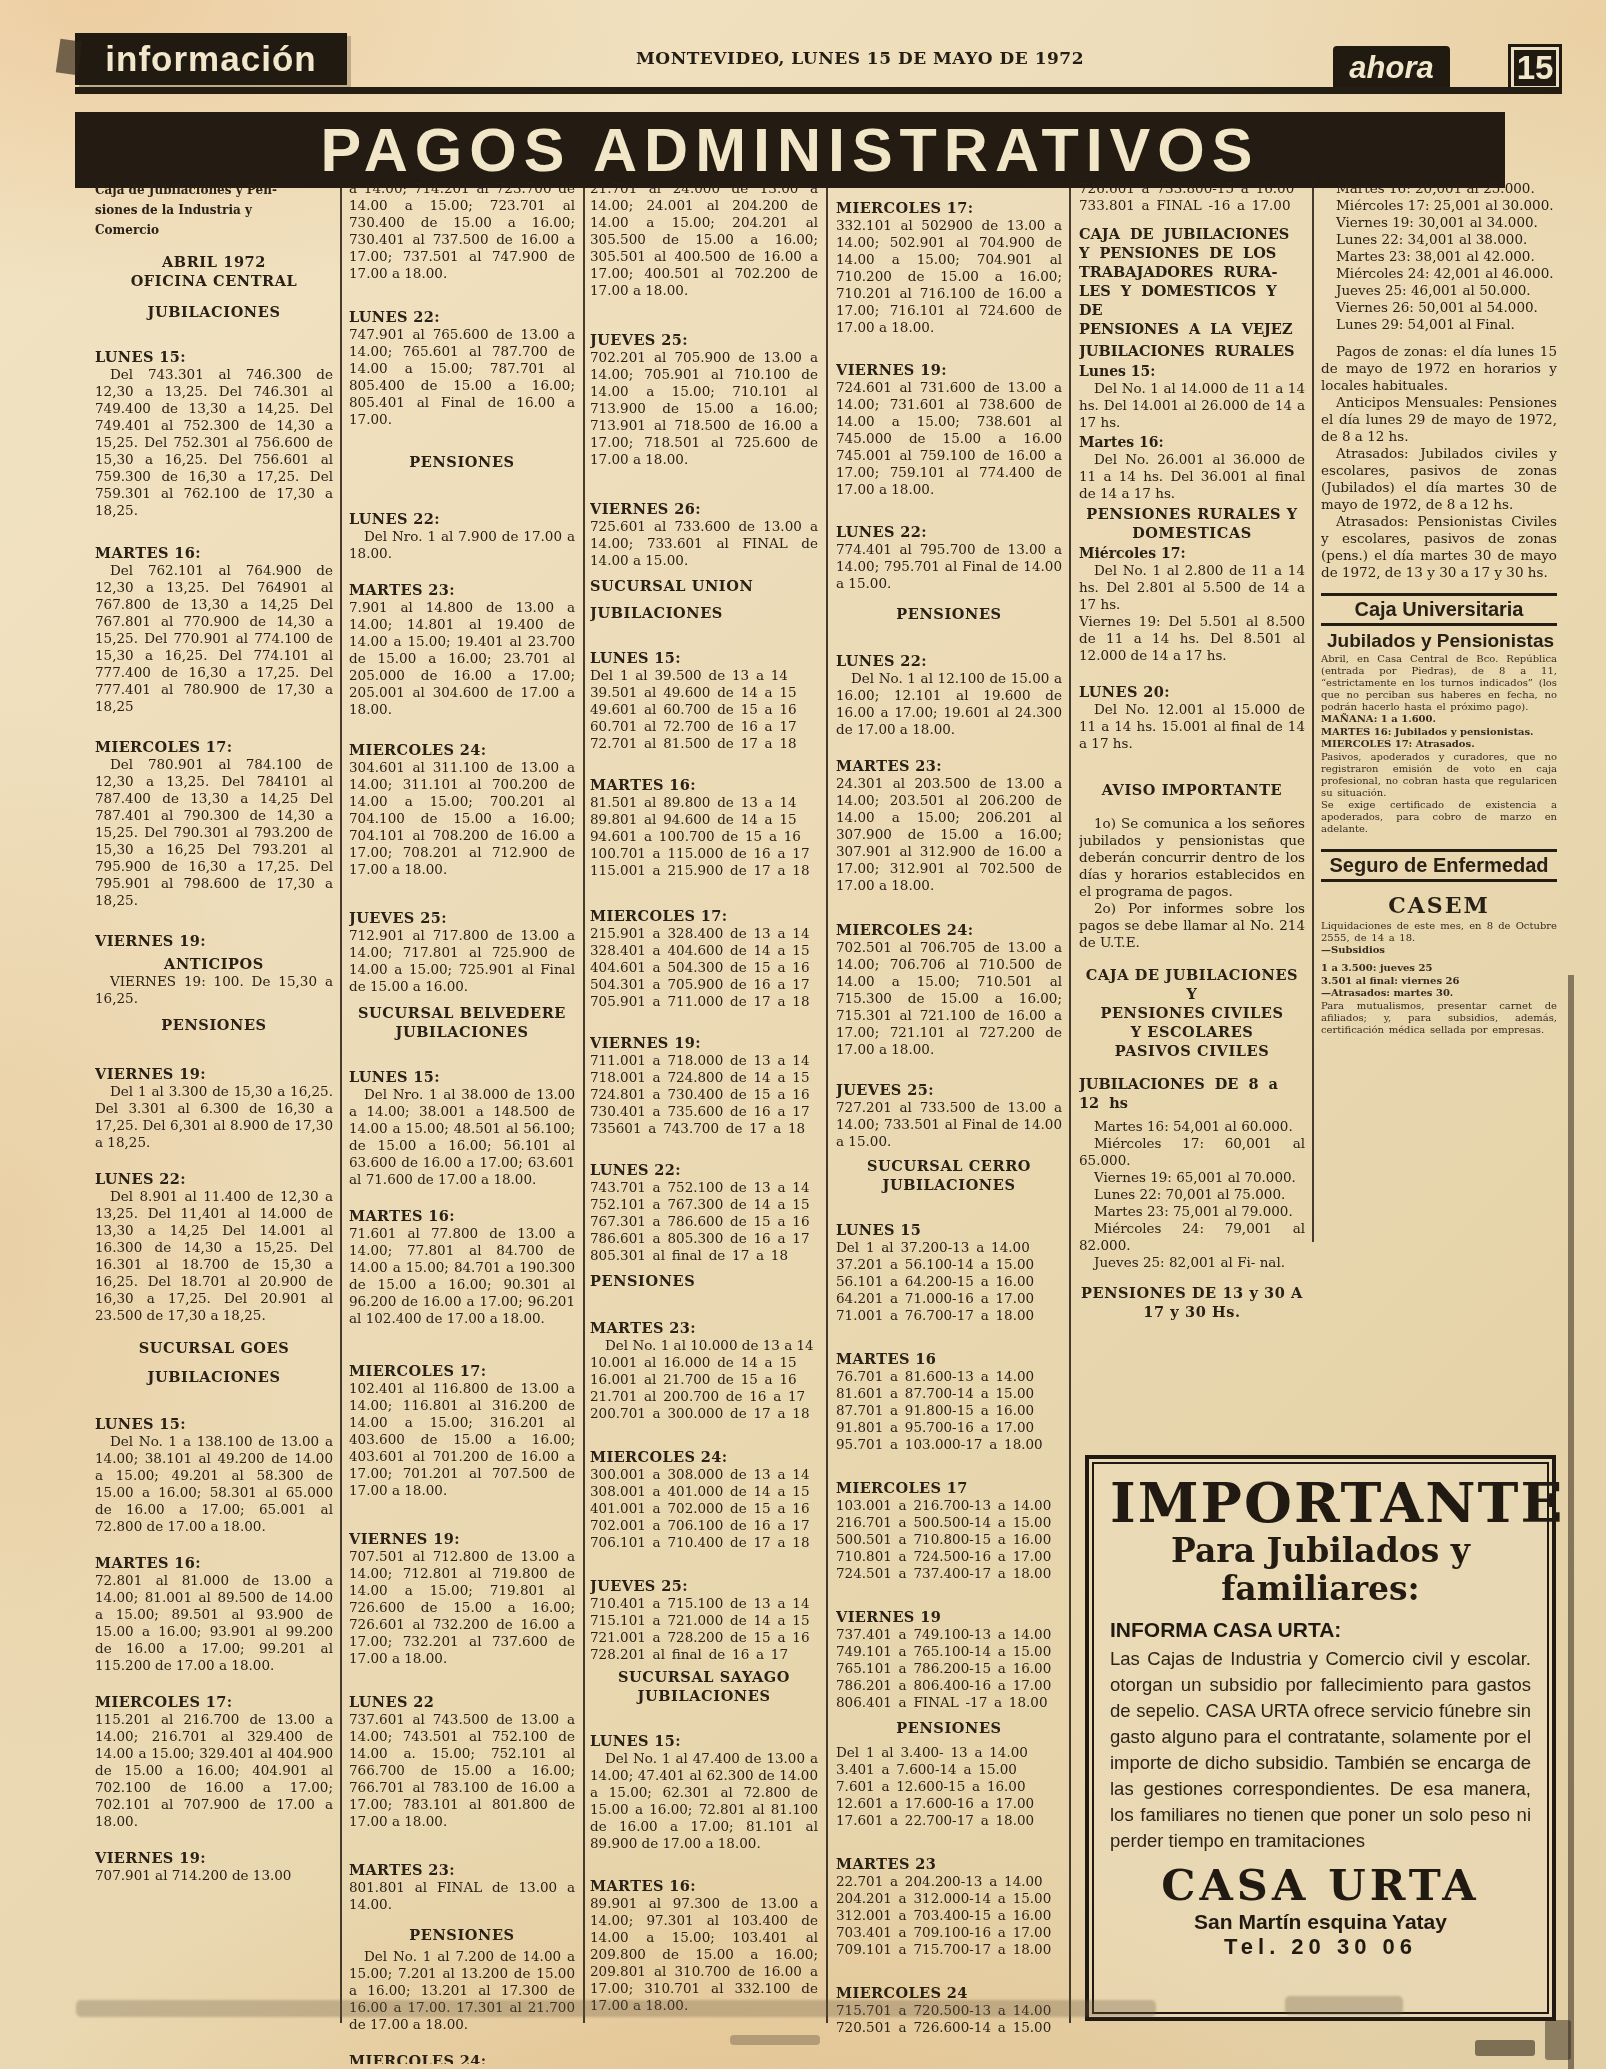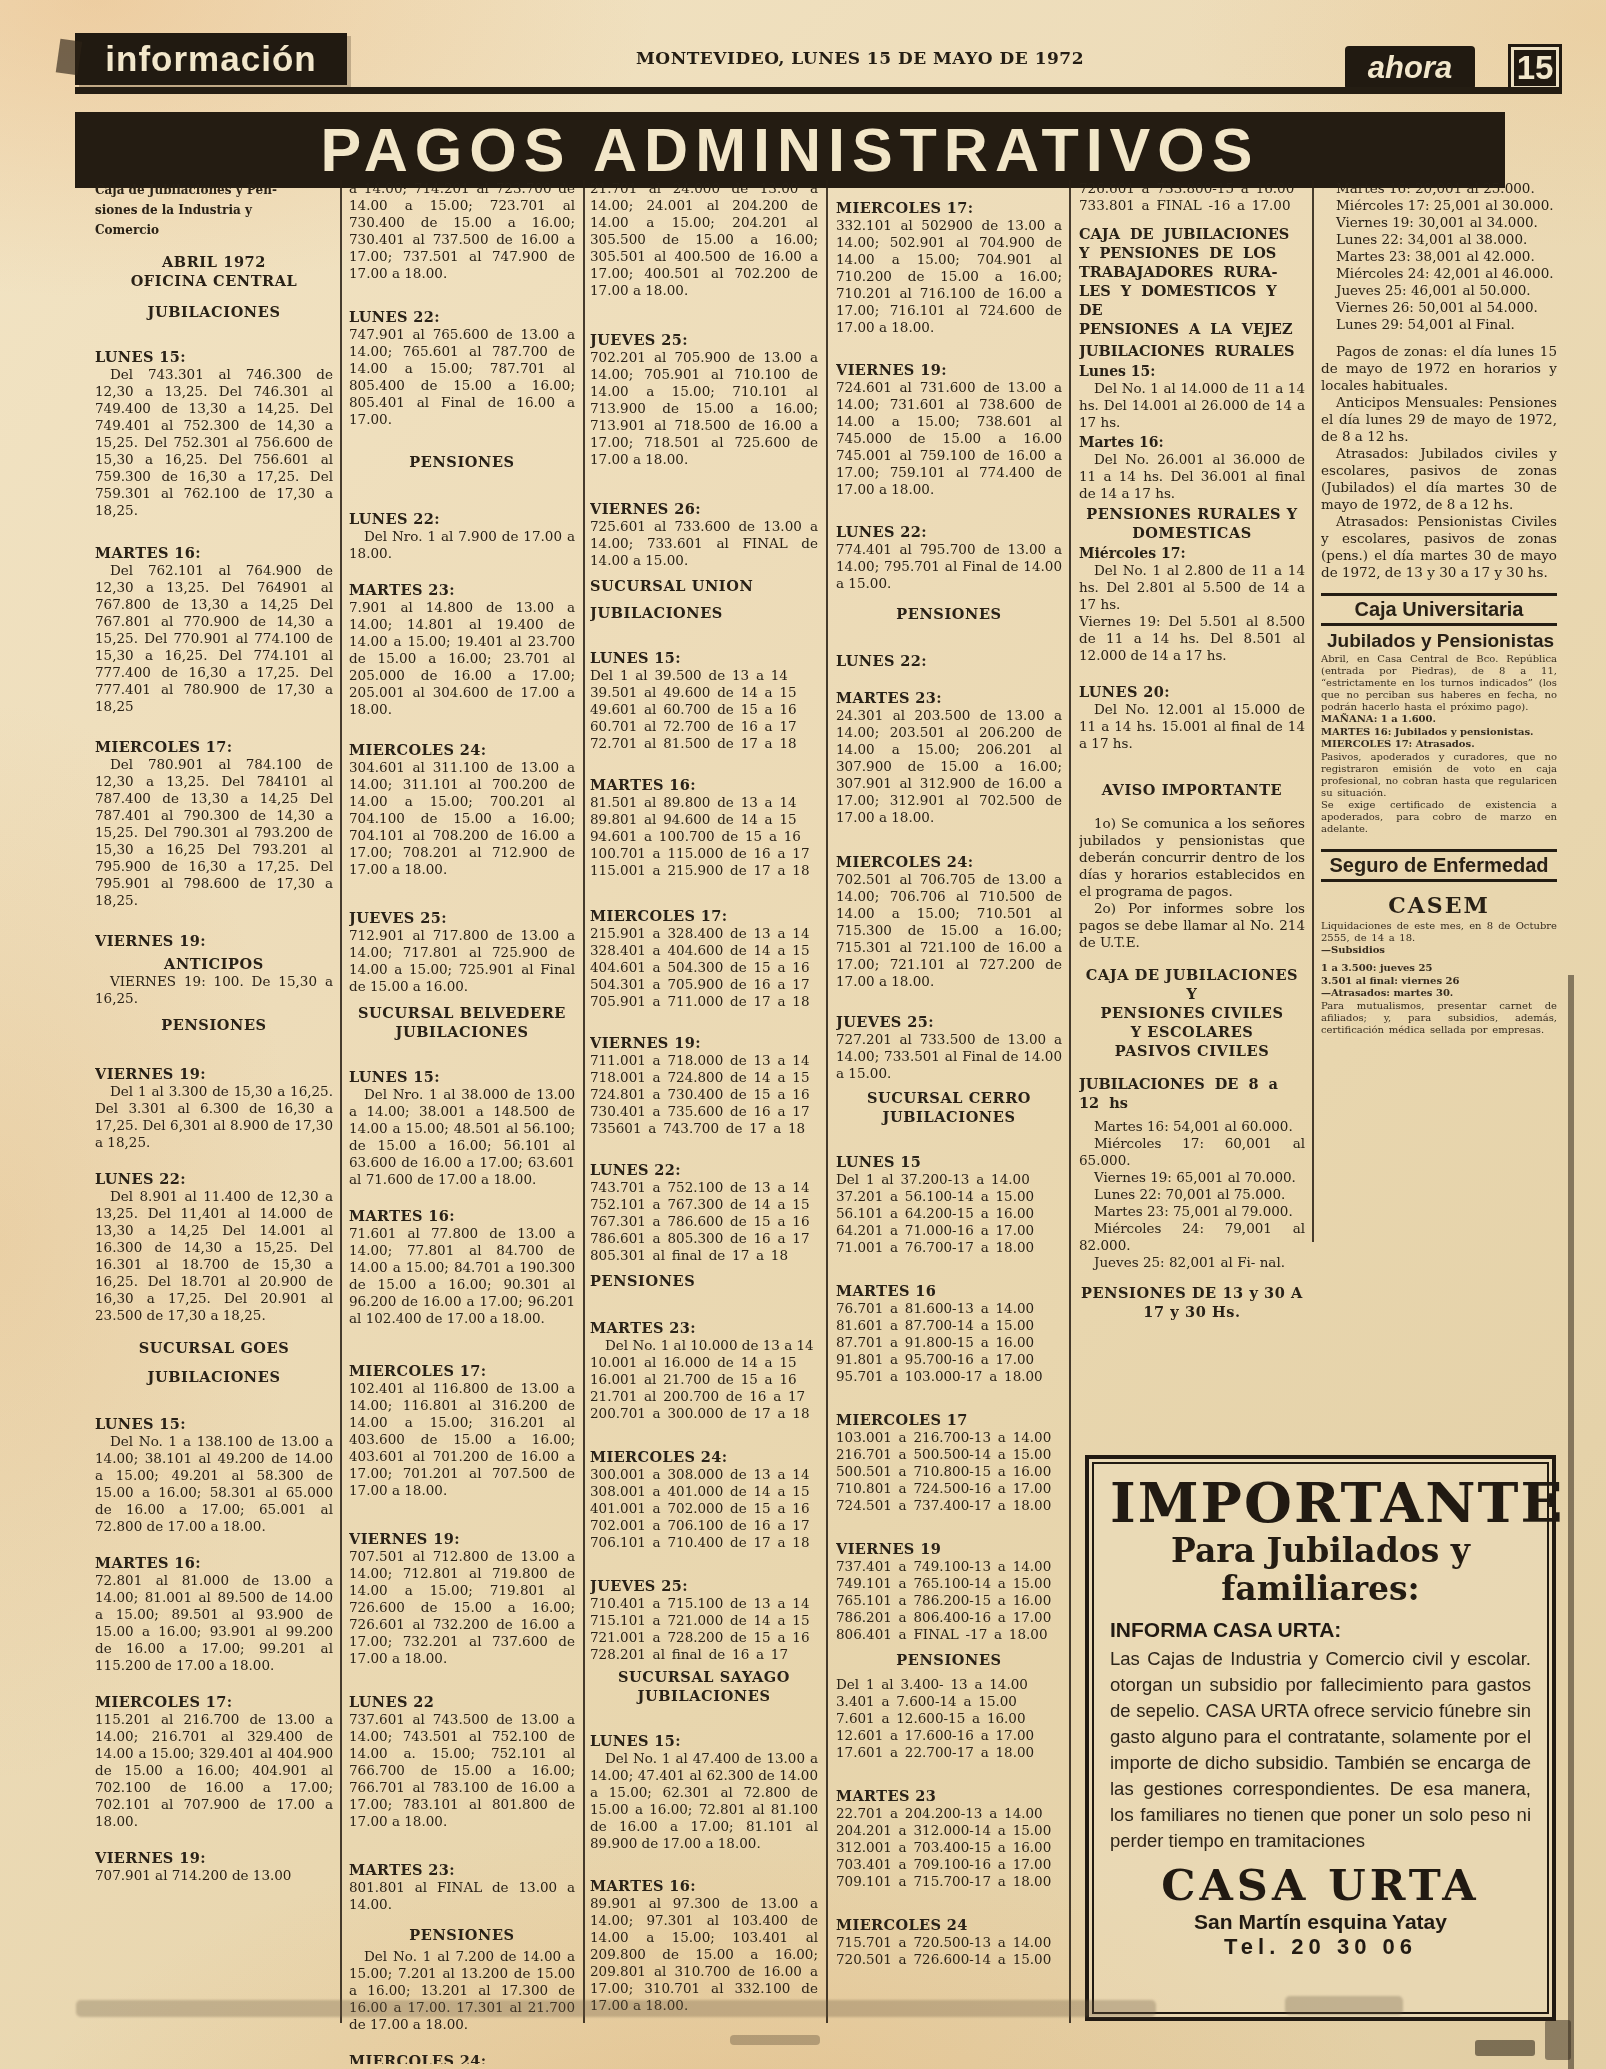--- a/index.html
+++ b/index.html
@@ -14,21 +14,21 @@
       linear-gradient(135deg,#f2e4c4 0%,#eddcb9 35%,#e8d6ae 65%,#e2cea4 100%);
   }
   .abs{position:absolute;}
   
   .blackbox{background:#211a11;color:#f2e7cb;display:flex;align-items:center;justify-content:center;
     font-family:"Liberation Sans",sans-serif;font-weight:700;}
   #masthead{left:75px;top:33px;width:272px;height:52px;font-size:35px;letter-spacing:1px;
     box-shadow:4px 3px 0 rgba(60,45,25,.25);}
   #dateline{left:500px;top:48px;width:720px;text-align:center;font-size:17px;font-weight:700;
     letter-spacing:.5px;color:#241d13;}
-  #ahora{left:1333px;top:46px;width:130px;height:44px;font-size:31px;font-style:italic;border-radius:4px;margin-left:12px;}
+  #ahora{left:1333px;top:46px;width:117px;height:44px;font-size:31px;font-style:italic;border-radius:4px;}
   #pagenum{left:1508px;top:44px;width:54px;height:48px;font-size:33px;
     box-shadow:inset 0 0 0 3px #211a11, inset 0 0 0 6px #ede0c2;}
   #headrule{left:75px;top:87px;width:1487px;height:7px;background:#241d13;}
   #banner{left:75px;top:97px;width:1430px;height:76px;background:#241c12;color:#f2e6c8;
     display:flex;align-items:center;justify-content:center;gap:72px;
     font-family:"Liberation Sans",sans-serif;font-weight:900;font-size:61px;letter-spacing:7px;
     transform-origin:top left;margin-top:15px;}
   
   .col{position:absolute;top:180px;height:1884px;overflow:hidden;line-height:17px;font-size:13.5px;}
   #col1{left:95px;width:238px;}
@@ -254,20 +254,21 @@
       <div class="b-sp" style="height: 6px;"></div>
       <div class="b-day">VIERNES 19:</div>
       <div class="b-p0">724.601 al 731.600 de 13.00 a 14.00; 731.601 al 738.600 de 14.00 a 15.00; 738.601 al 745.000 de 15.00 a 16.00 745.001 al 759.100 de 16.00 a 17.00; 759.101 al 774.400 de 17.00 a 18.00.</div>
       <div class="b-sp" style="height: 6px;"></div>
       <div class="b-day">LUNES 22:</div>
       <div class="b-p0">774.401 al 795.700 de 13.00 a 14.00; 795.701 al Final de 14.00 a 15.00.</div>
       <div class="b-sp" style="height: 12px;"></div>
       <div class="b-hc">PENSIONES</div>
       <div class="b-sp" style="height: 10px;"></div>
       <div class="b-day">LUNES 22:</div>
+      <div class="b-p">Del No. 1 al 12.100 de 15.00 a 16.00; 12.101 al 19.600 de 16.00 a 17.00; 19.601 al 24.300 de 17.00 a 18.00.</div>
       <div class="b-day">MARTES 23:</div>
       <div class="b-p0">24.301 al 203.500 de 13.00 a 14.00; 203.501 al 206.200 de 14.00 a 15.00; 206.201 al 307.900 de 15.00 a 16.00; 307.901 al 312.900 de 16.00 a 17.00; 312.901 al 702.500 de 17.00 a 18.00.</div>
       <div class="b-sp" style="height: 8px;"></div>
       <div class="b-day">MIERCOLES 24:</div>
       <div class="b-p0">702.501 al 706.705 de 13.00 a 14.00; 706.706 al 710.500 de 14.00 a 15.00; 710.501 al 715.300 de 15.00 a 16.00; 715.301 al 721.100 de 16.00 a 17.00; 721.101 al 727.200 de 17.00 a 18.00.</div>
       <div class="b-sp" style="height: 4px;"></div>
       <div class="b-day">JUEVES 25:</div>
       <div class="b-p0">727.201 al 733.500 de 13.00 a 14.00; 733.501 al Final de 14.00 a 15.00.</div>
       <div class="b-sp" style="height: 6px;"></div>
       <div class="b-hc">SUCURSAL CERRO</div>

